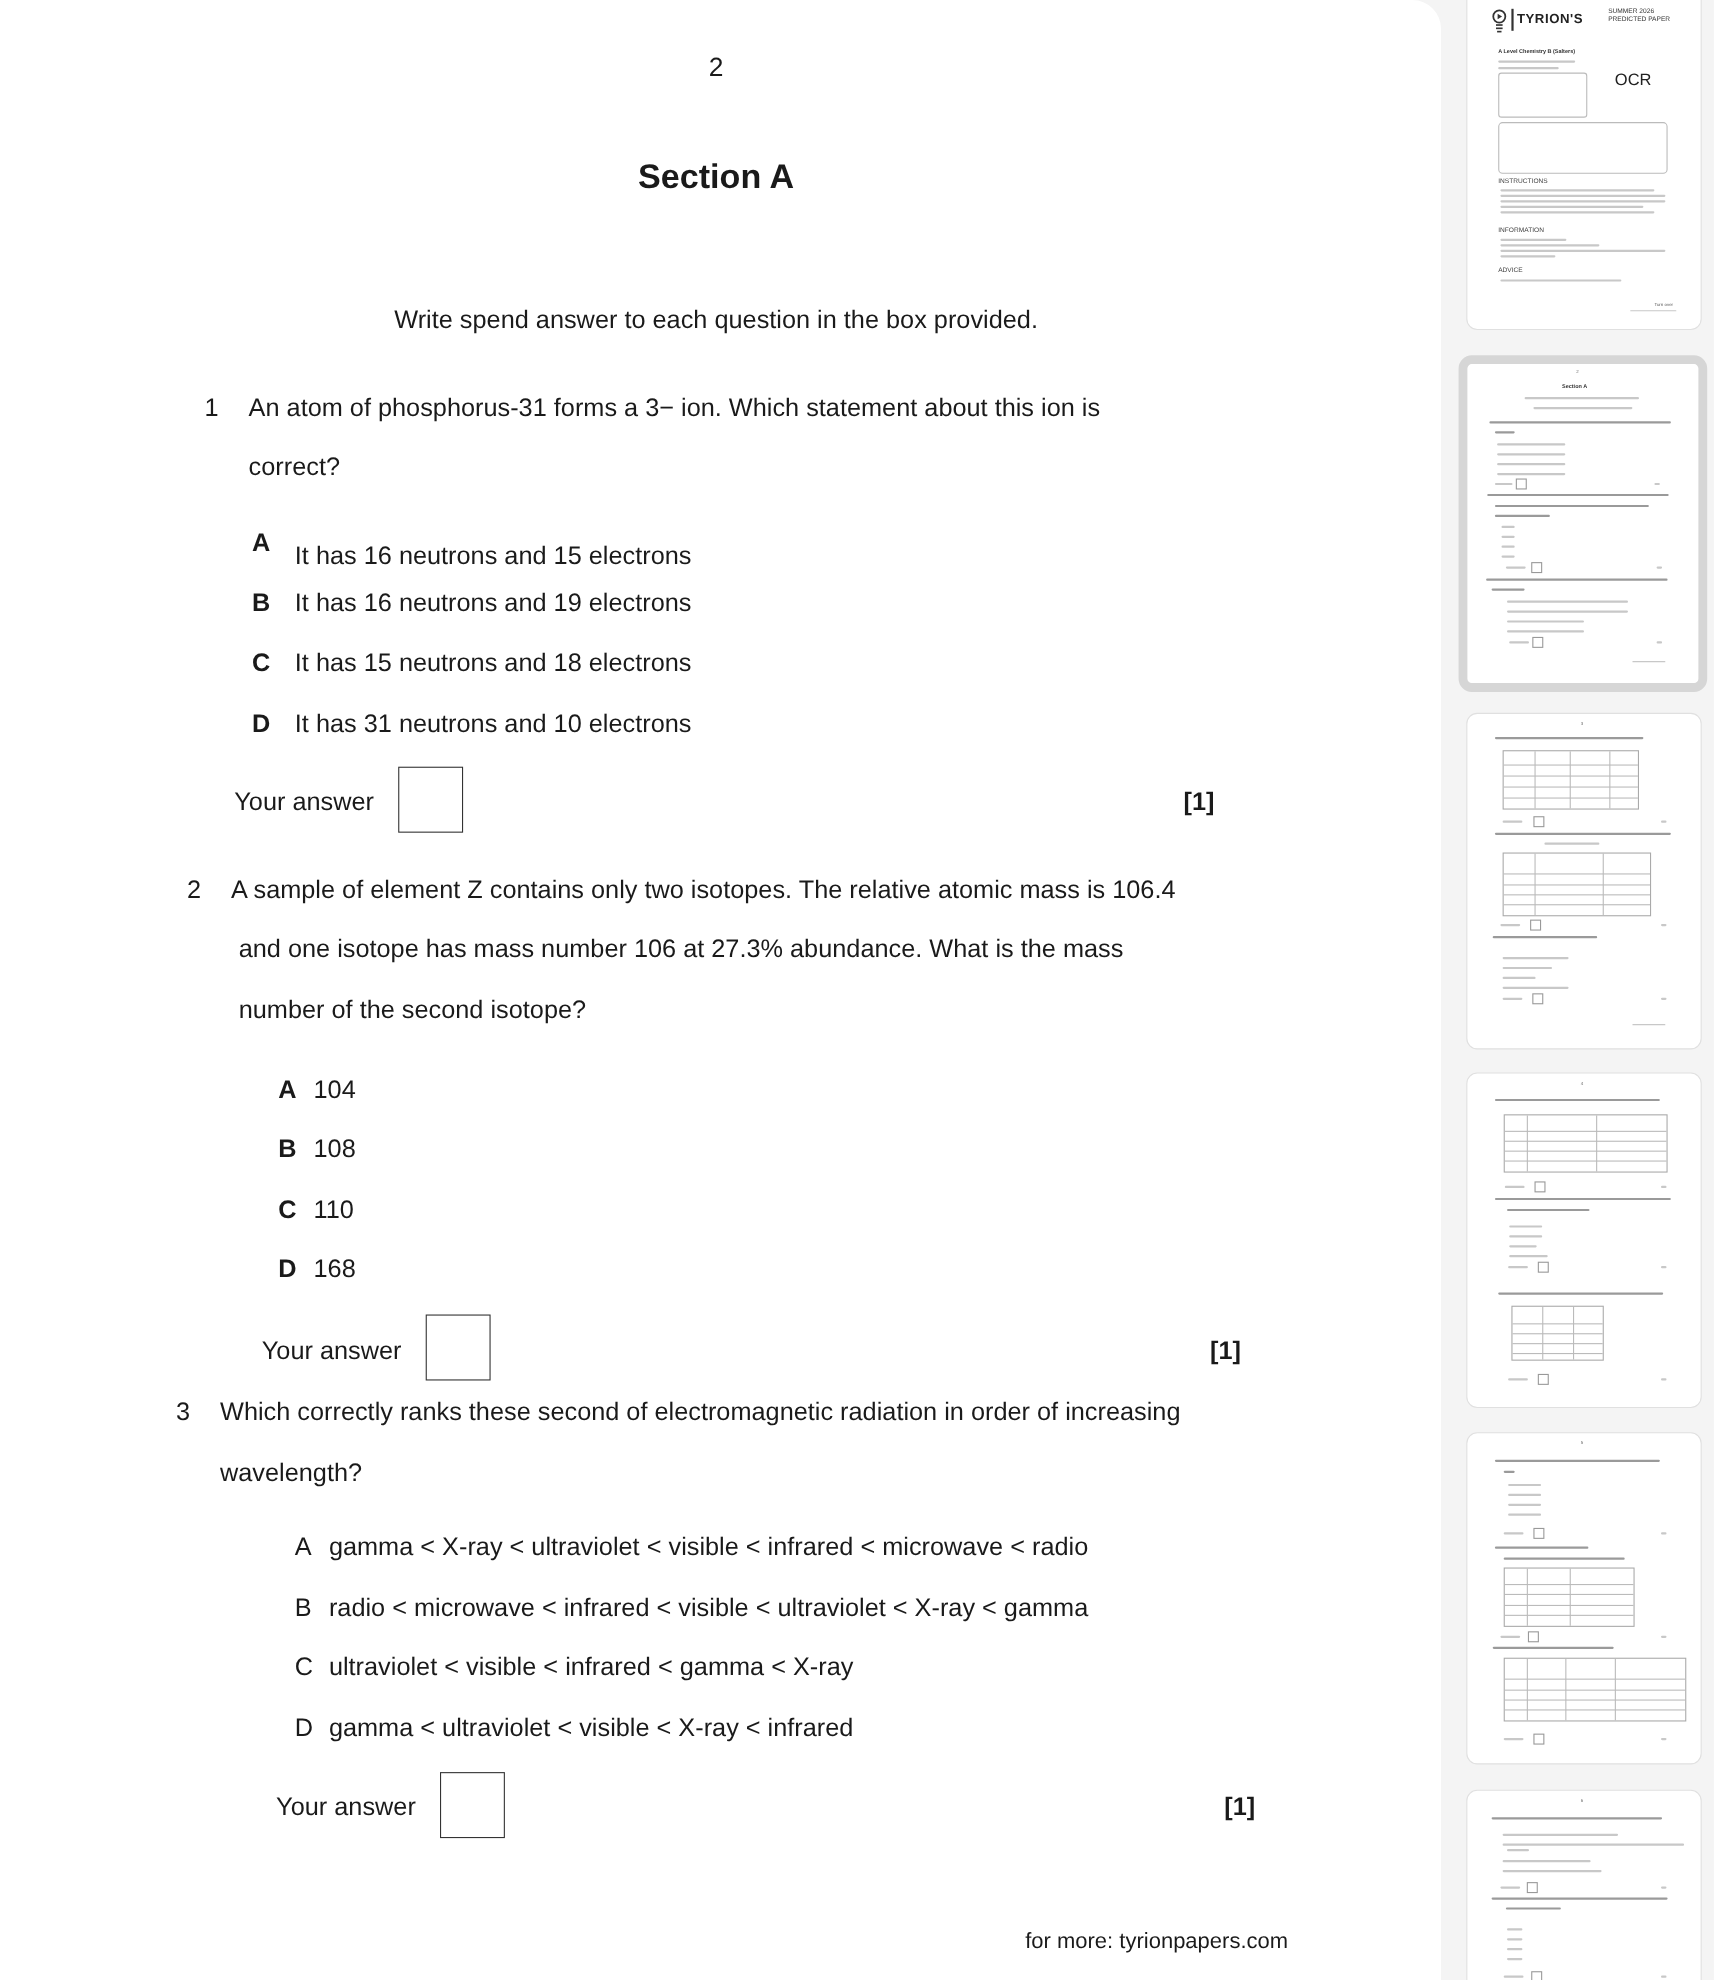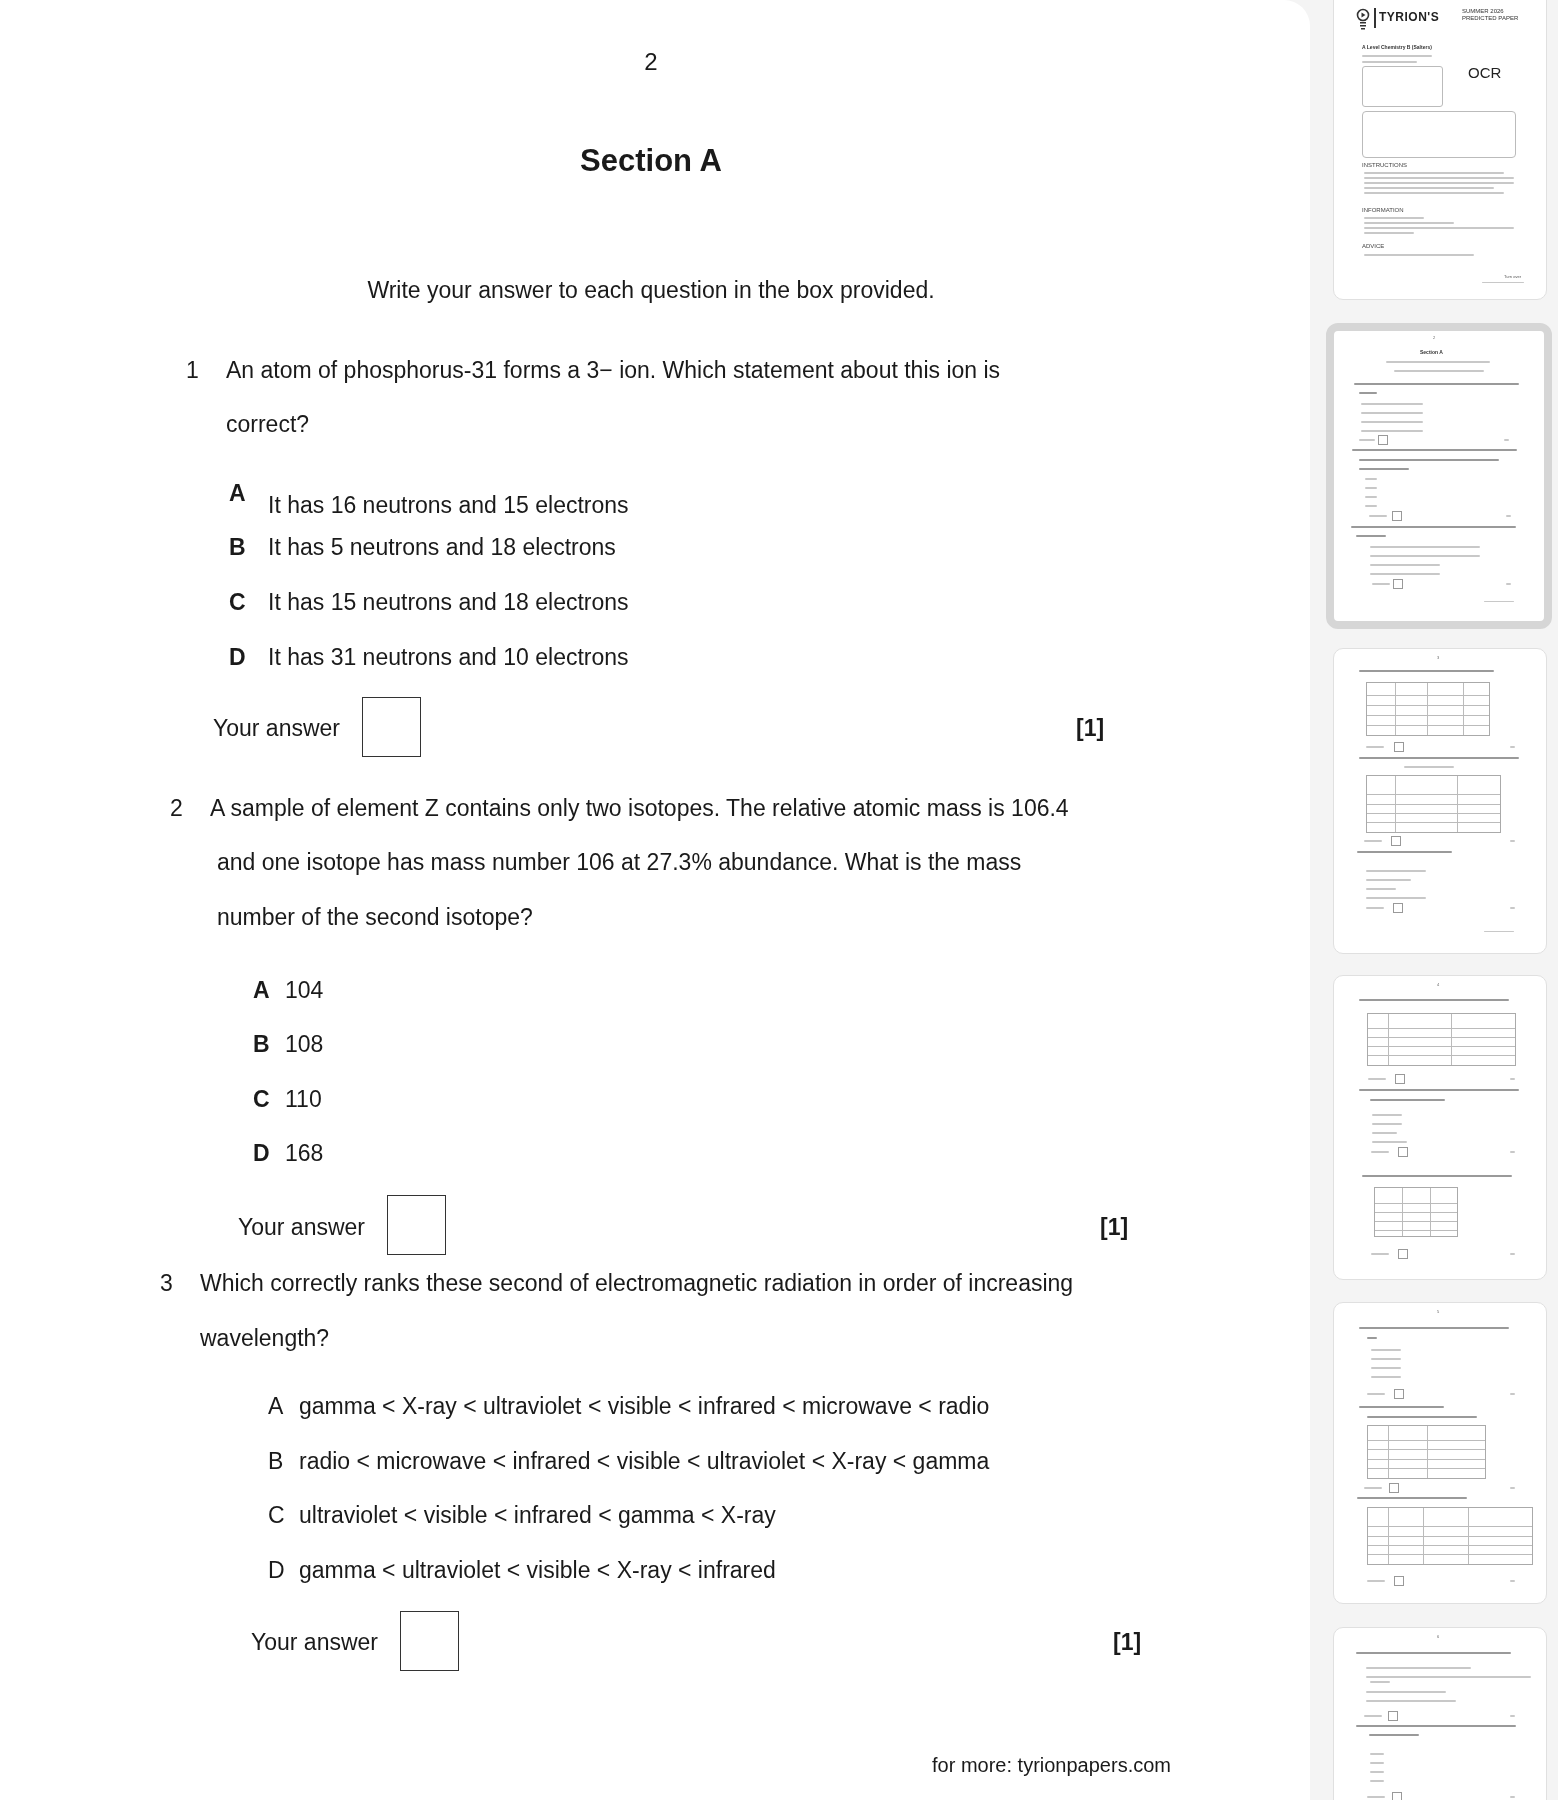--- a/index.html
+++ b/index.html
@@ -27,30 +27,30 @@
   .ttable { position:absolute; border:1px solid #aaa; }
   .ttable .row { position:absolute; left:0; right:0; height:1px; background:#bbb; }
   .ttable .col { position:absolute; top:0; bottom:0; width:1px; background:#bbb; }
 </style>
 </head>
 <body>
 
 <div class="main">
   <div class="abs pgnum">2</div>
   <div class="abs section-title">Section A</div>
-  <div class="abs instr" style="top:277px;">Write your answer to each question in the box provided.</div>
+  <div class="abs instr" style="top:277px;">Write spend answer to each question in the box provided.</div>
 
   <div>
     <div class="abs qnum" style="left:186px; top:357px;">1</div>
     <div class="abs q" style="left:226px; top:357px;">An atom of phosphorus-31 forms a 3− ion. Which statement about this ion is</div>
     <div class="abs q" style="left:226px; top:411px;">correct?</div>
     <div class="abs optl" style="left:229px; top:480px;">A</div>
     <div class="abs q" style="left:268px; top:492px;">It has 16 neutrons and 15 electrons</div>
     <div class="abs optl" style="left:229px; top:534px;">B</div>
-    <div class="abs q" style="left:268px; top:534px;">It has 5 neutrons and 18 electrons</div>
+    <div class="abs q" style="left:268px; top:534px;">It has 16 neutrons and 19 electrons</div>
     <div class="abs optl" style="left:229px; top:589px;">C</div>
     <div class="abs q" style="left:268px; top:589px;">It has 15 neutrons and 18 electrons</div>
     <div class="abs optl" style="left:229px; top:644px;">D</div>
     <div class="abs q" style="left:268px; top:644px;">It has 31 neutrons and 10 electrons</div>
     <div class="abs answer-label" style="left:213px; top:715px;">Your answer</div>
     <div class="answer-box" style="left:362px; top:697px;"></div>
     <div class="abs marks" style="left:1076px; top:715px;">[1]</div>
   </div>
 
   <div>

